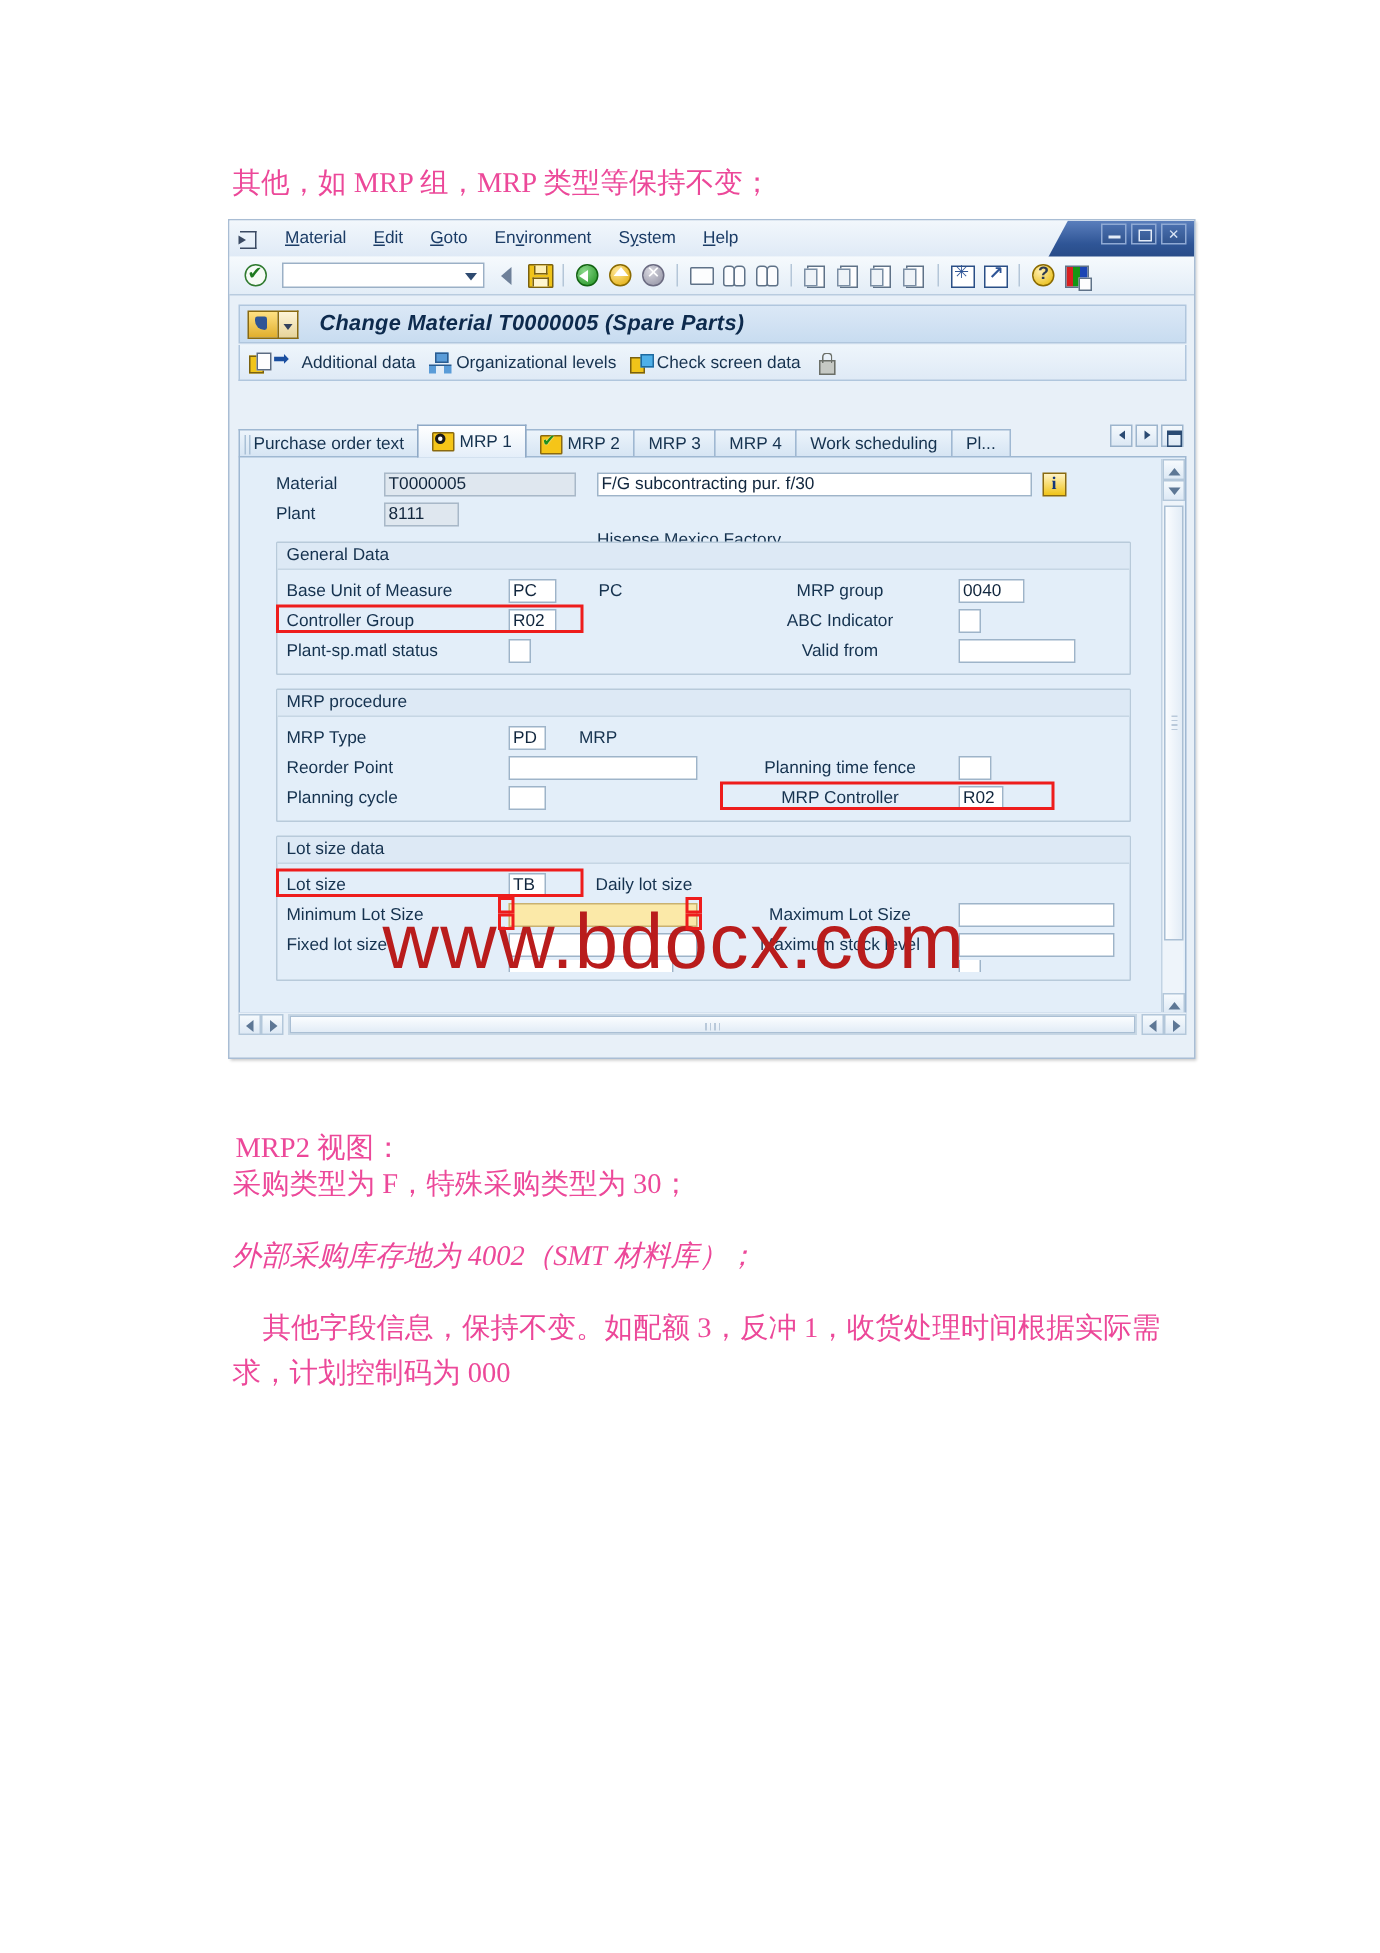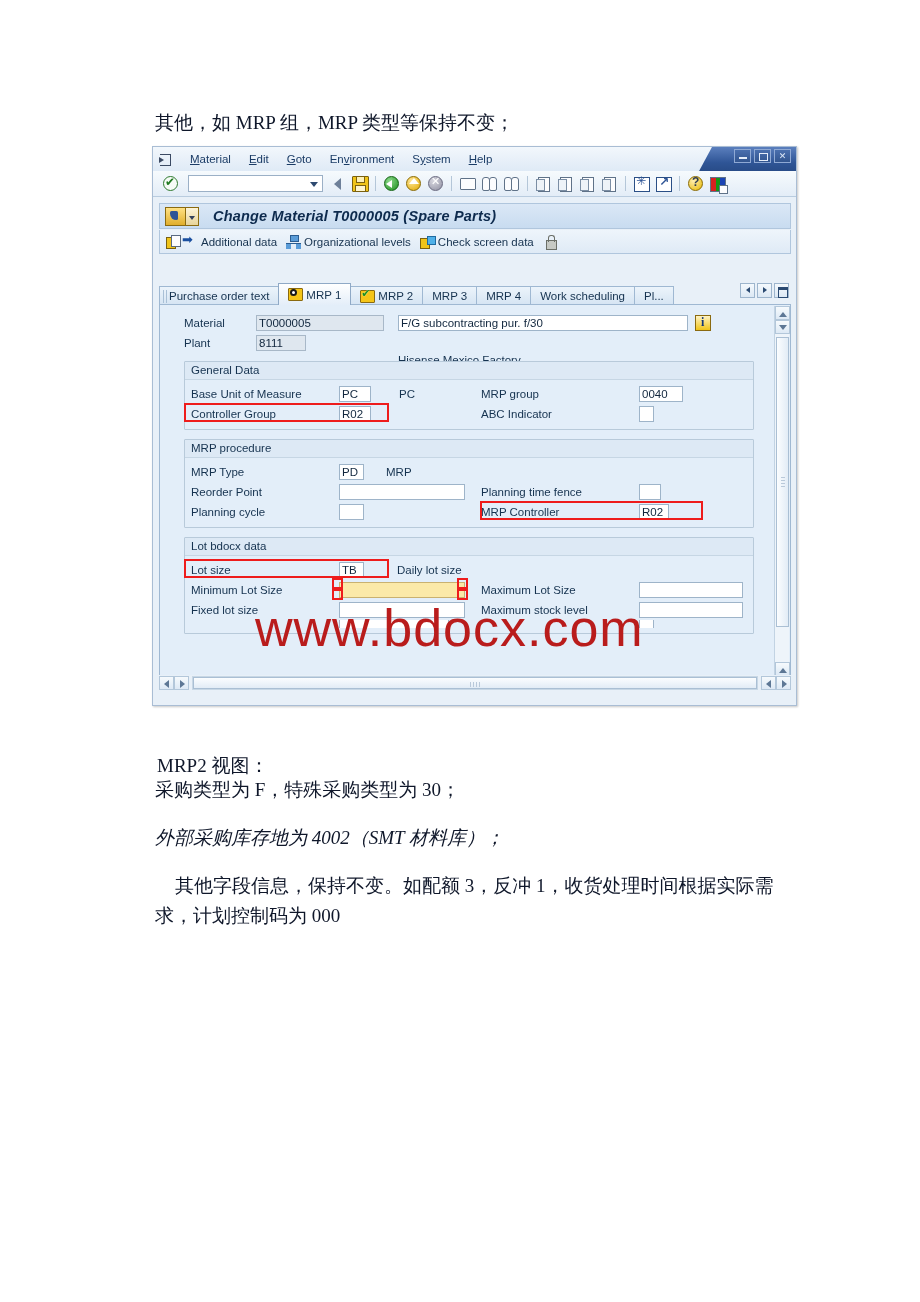--- a/index.html
+++ b/index.html
@@ -13,21 +13,21 @@
     font-family: "Liberation Serif", "DejaVu Serif", serif;
     position: relative;
     overflow: hidden;
   }
 
   
   .doc-para {
     position: absolute;
     font-family: "Liberation Serif", "DejaVu Serif", serif;
     font-size: 19px;
-    color: #0f172a;
+    color: #ec4899;
     line-height: 30px;
     white-space: pre-wrap;
   }
   #para-top      { left: 155px; top: 108px; }
   #para-mrp2     { left: 157px; top: 727px; margin-top: 24px; }
   #para-purch    { left: 155px; top: 775px; }
   #para-stock    { left: 155px; top: 823px; font-style: italic; }
   #para-other    { left: 155px; top: 871px; width: 645px; text-indent: 20px; }
 
   
@@ -634,21 +634,21 @@
   .grp-body { padding: 4px 6px 5px 6px; }
   .frow {
     display: flex;
     align-items: center;
     height: 20px;
     position: relative;
   }
   .col-l { width: 290px; display: flex; align-items: center; position: relative; }
   .col-r { flex: 1; display: flex; align-items: center; position: relative; }
   .lbl-w { width: 148px; flex: none; }
-  .lbl-w2 { width: 158px; flex: none; }
+  .lbl-w2 { width: 158px; flex: none; text-align: center; }
 
   
   .redbox {
     position: absolute;
     border: 2px solid #ee1c1c;
     box-sizing: border-box;
     pointer-events: none;
     z-index: 9;
   }
   .redcorner {
@@ -949,20 +949,30 @@
             <div class="redbox" style="left:-7px; top:-1px; width:205px; height:19px;"></div>
             <div class="col-l">
               <span class="lbl lbl-w">Controller Group</span>
               <span class="fld" style="width:32px;">R02</span>
             </div>
             <div class="col-r">
               <span class="lbl lbl-w2">ABC Indicator</span>
               <span class="fld" style="width:15px;"></span>
             </div>
           </div>
+          <div class="frow">
+            <div class="col-l">
+              <span class="lbl lbl-w">Plant-sp.matl status</span>
+              <span class="fld" style="width:15px;"></span>
+            </div>
+            <div class="col-r">
+              <span class="lbl lbl-w2">Valid from</span>
+              <span class="fld" style="width:78px;"></span>
+            </div>
+          </div>
         </div>
       </div>
 
       <div class="grp">
         <div class="grp-title">MRP procedure</div>
         <div class="grp-body">
           <div class="frow">
             <div class="col-l">
               <span class="lbl lbl-w">MRP Type</span>
               <span class="fld" style="width:25px;">PD</span>
@@ -988,21 +998,21 @@
             </div>
             <div class="col-r">
               <span class="lbl lbl-w2">MRP Controller</span>
               <span class="fld" style="width:30px;">R02</span>
             </div>
           </div>
         </div>
       </div>
 
       <div class="grp">
-        <div class="grp-title">Lot bdocx data</div>
+        <div class="grp-title">Lot size data</div>
         <div class="grp-body">
           <div class="frow">
             <div class="redbox" style="left:-7px; top:-1px; width:205px; height:19px;"></div>
             <div class="col-l">
               <span class="lbl lbl-w">Lot size</span>
               <span class="fld" style="width:25px;">TB</span>
               <span class="lbl" style="margin-left:33px;">Daily lot size</span>
             </div>
             <div class="col-r"></div>
           </div>

